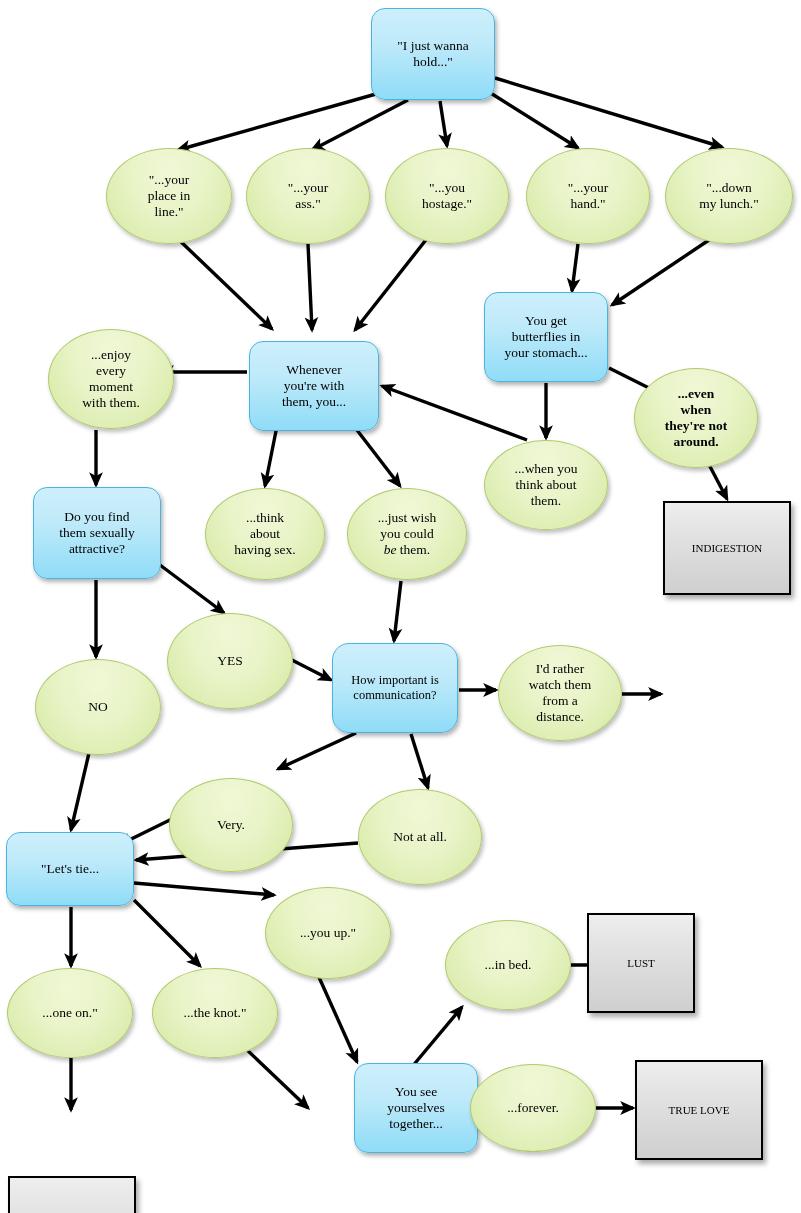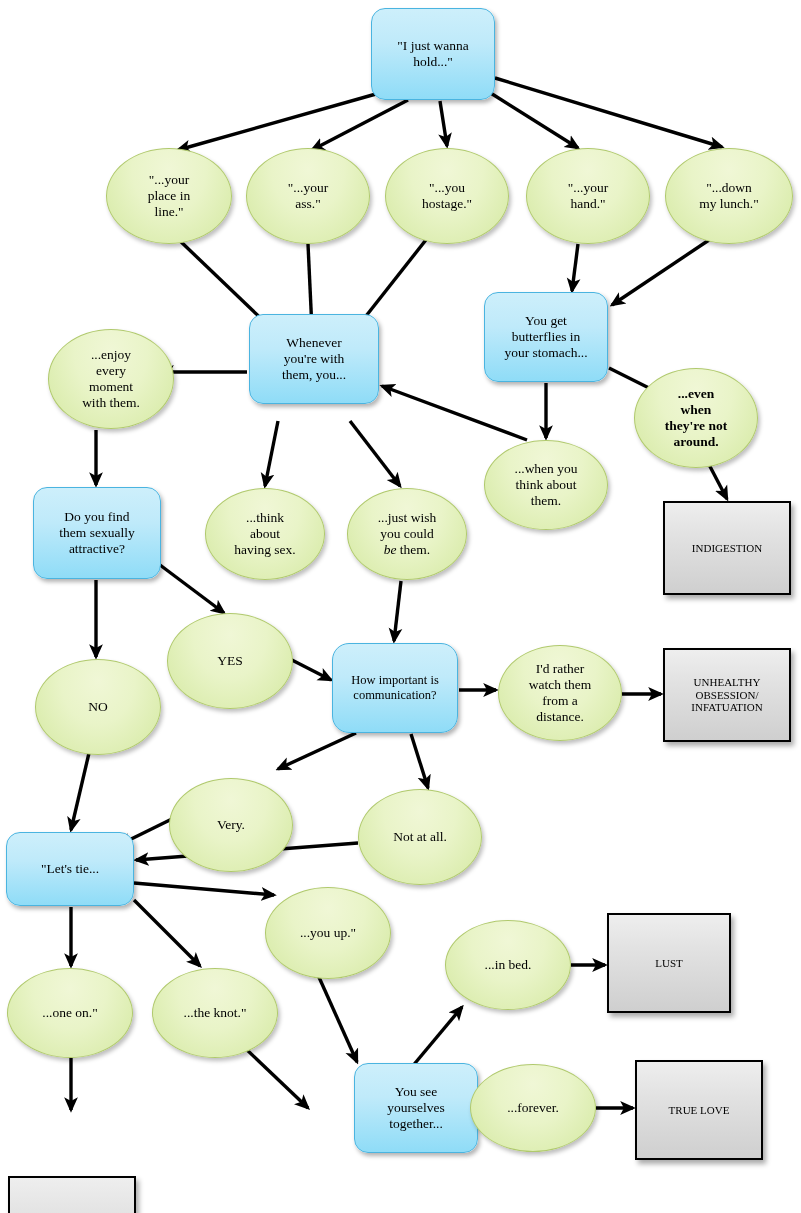--- a/index.html
+++ b/index.html
@@ -136,21 +136,21 @@
   </div>
   <div class="node n-green" style="left:526px;top:148px;width:124px;height:96px;">
     <span class="lbl">"...your
 hand."</span>
   </div>
   <div class="node n-green" style="left:665px;top:148px;width:128px;height:96px;">
     <span class="lbl">"...down
 my lunch."</span>
   </div>
 
-  <div class="node n-blue" style="left:249px;top:314px;width:130px;height:90px;">
+  <div class="node n-blue" style="left:249px;top:341px;width:130px;height:90px;">
     <span class="lbl">Whenever
 you're with
 them, you...</span>
   </div>
   <div class="node n-blue" style="left:484px;top:292px;width:124px;height:90px;">
     <span class="lbl">You get
 butterflies in
 your stomach...</span>
   </div>
   <div class="node n-green" style="left:48px;top:329px;width:126px;height:100px;">
@@ -199,43 +199,38 @@
   <div class="node n-blue n-small" style="left:332px;top:643px;width:126px;height:90px;">
     <span class="lbl">How important is
 communication?</span>
   </div>
   <div class="node n-green" style="left:498px;top:645px;width:124px;height:96px;">
     <span class="lbl">I'd rather
 watch them
 from a
 distance.</span>
   </div>
-  <div class="node n-gray" style="left:663px;top:648px;width:128px;height:94px;">
-    <span class="lbl">UNHEALTHY
-OBSESSION/
-INFATUATION</span>
-  </div>
 
   <div class="node n-green" style="left:169px;top:778px;width:124px;height:94px;align-items:center;">
     <span class="lbl">Very.</span>
   </div>
   <div class="node n-green" style="left:358px;top:789px;width:124px;height:96px;">
     <span class="lbl">Not at all.</span>
   </div>
   <div class="node n-blue" style="left:6px;top:832px;width:128px;height:74px;">
     <span class="lbl">"Let's tie...</span>
   </div>
 
   <div class="node n-green" style="left:265px;top:887px;width:126px;height:92px;">
     <span class="lbl">...you up."</span>
   </div>
   <div class="node n-green" style="left:445px;top:920px;width:126px;height:90px;">
     <span class="lbl">...in bed.</span>
   </div>
-  <div class="node n-gray" style="left:607px;top:913px;width:124px;height:100px;">
+  <div class="node n-gray" style="left:587px;top:913px;width:108px;height:100px;">
     <span class="lbl">LUST</span>
   </div>
   <div class="node n-green" style="left:7px;top:968px;width:126px;height:90px;">
     <span class="lbl">...one on."</span>
   </div>
   <div class="node n-green" style="left:152px;top:968px;width:126px;height:90px;">
     <span class="lbl">...the knot."</span>
   </div>
 
   <div class="node n-blue" style="left:306px;top:1063px;width:124px;height:90px;margin-left:48px;">

